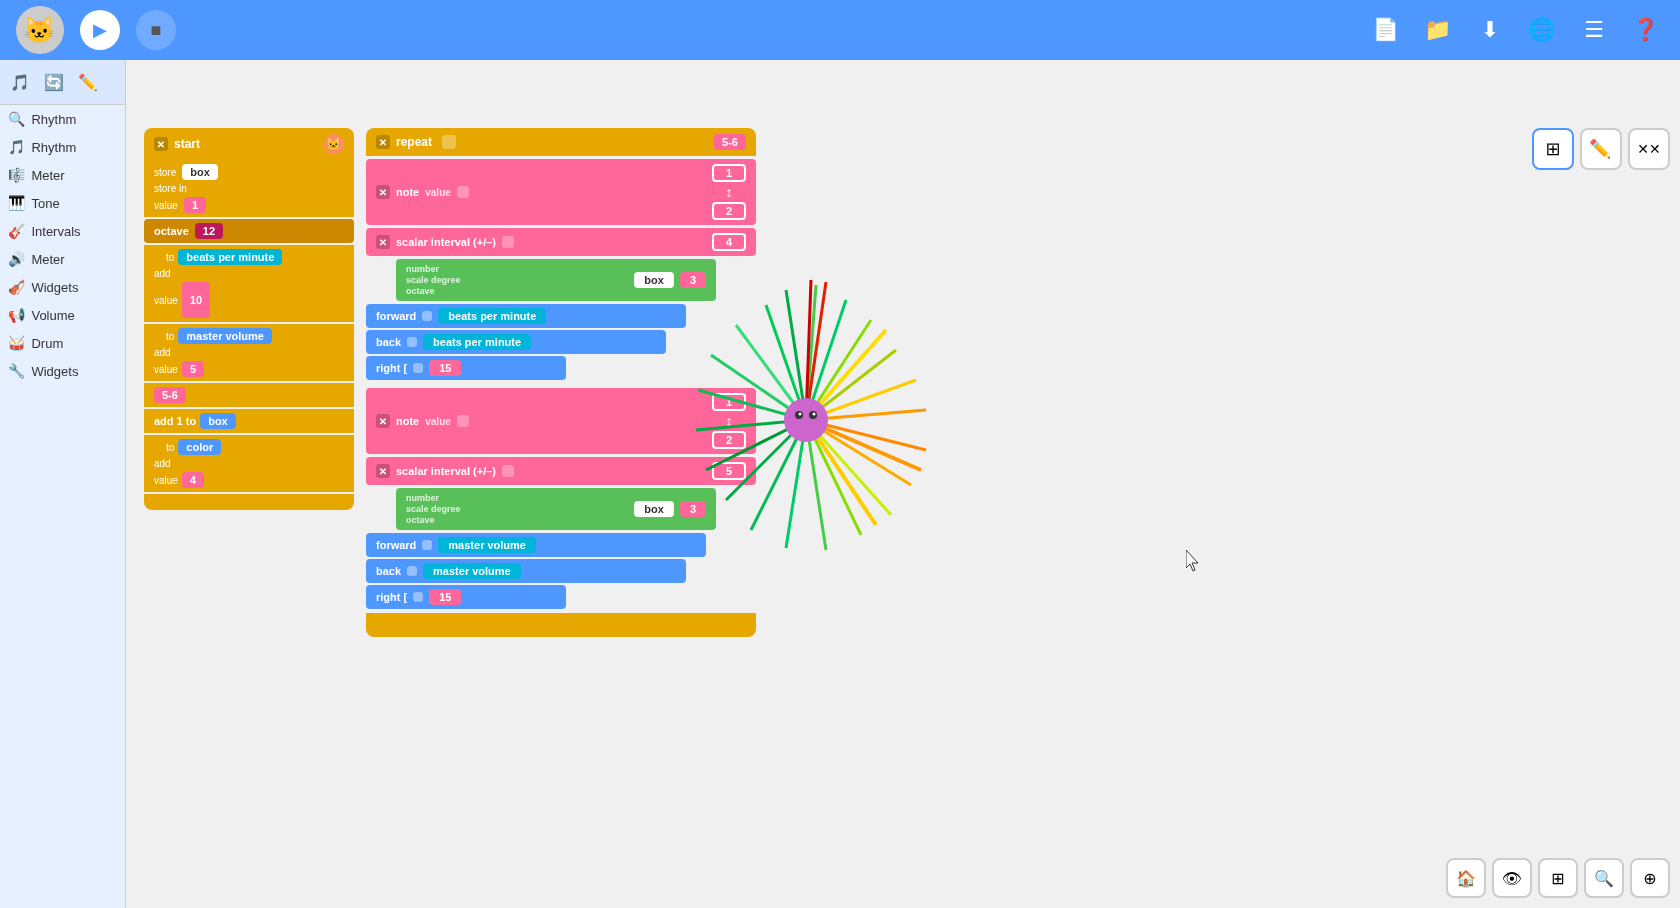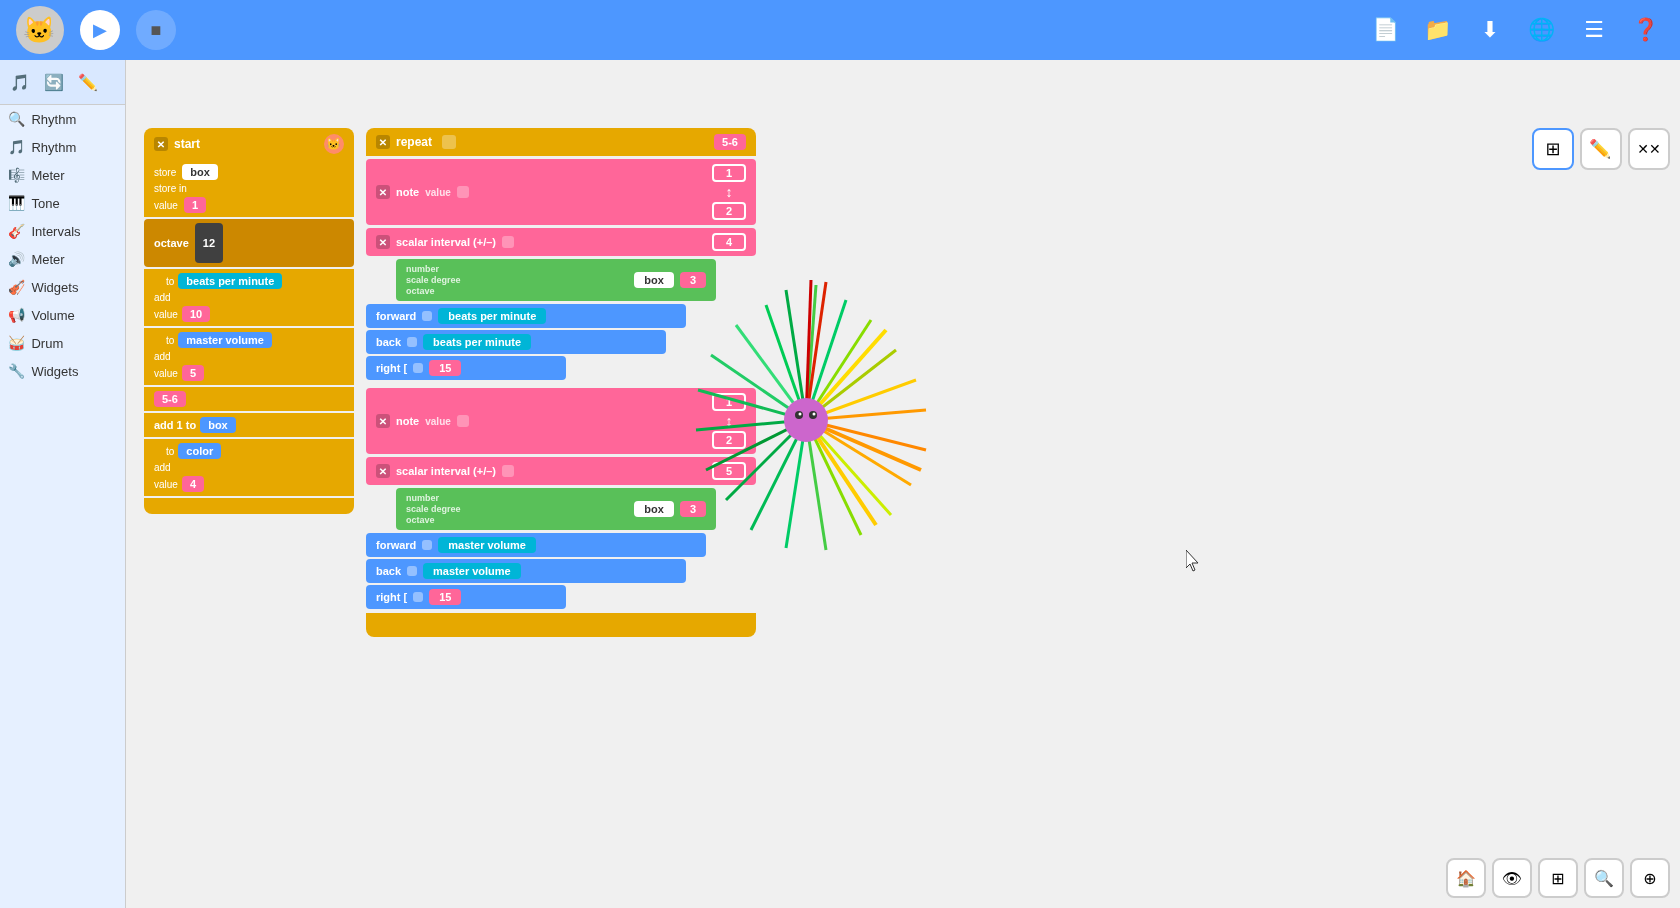--- a/index.html
+++ b/index.html
@@ -178,34 +178,34 @@
         <span>store in</span>
       </div>
       <div style="display:flex; align-items:center; gap:6px; color:white; font-size:10px;">
         <span>value</span>
         <div style="background:#ff6699; color:white; border-radius:4px; padding:2px 8px; font-size:11px; font-weight:bold;">1</div>
       </div>
     </div>
 
     <div style="background:#cc8800; padding:4px 10px; display:flex; align-items:center; gap:6px; color:white; font-size:11px; font-weight:bold; width:210px; margin-top:2px; border-radius:4px;">
       <span>octave</span>
-      <div style="background:#404040; color:white; border-radius:4px; padding:14px 8px;">12</div>
+      <div style="background:#be185d; color:white; border-radius:4px; padding:2px 8px;">12</div>
     </div>
 
     <div style="background:#e6a800; padding:4px 10px; display:flex; flex-direction:column; gap:3px; width:210px; margin-top:2px;">
       <div style="display:flex; align-items:center; gap:4px; color:white; font-size:10px;">
         <span style="margin-left:12px;">to</span>
         <div style="background:#00b5d7; color:white; border-radius:4px; padding:2px 8px; font-size:11px; font-weight:bold;">beats per minute</div>
       </div>
       <div style="display:flex; align-items:center; gap:4px; color:white; font-size:10px;">
         <span>add</span>
       </div>
       <div style="display:flex; align-items:center; gap:4px; color:white; font-size:10px;">
         <span>value</span>
-        <div style="background:#ff6699; color:white; border-radius:4px; padding:2px 8px; font-size:11px; font-weight:bold;">10</div>
+        <div style="background:#ff6699; color:white; border-radius:4px; padding:12px 8px; font-size:11px; font-weight:bold;">10</div>
       </div>
     </div>
 
     <div style="background:#e6a800; padding:4px 10px; display:flex; flex-direction:column; gap:3px; width:210px; margin-top:2px;">
       <div style="display:flex; align-items:center; gap:4px; color:white; font-size:10px;">
         <span style="margin-left:12px;">to</span>
         <div style="background:#4d97ff; color:white; border-radius:4px; padding:2px 8px; font-size:11px; font-weight:bold;">master volume</div>
       </div>
       <div style="display:flex; align-items:center; gap:4px; color:white; font-size:10px;">
         <span>add</span>

